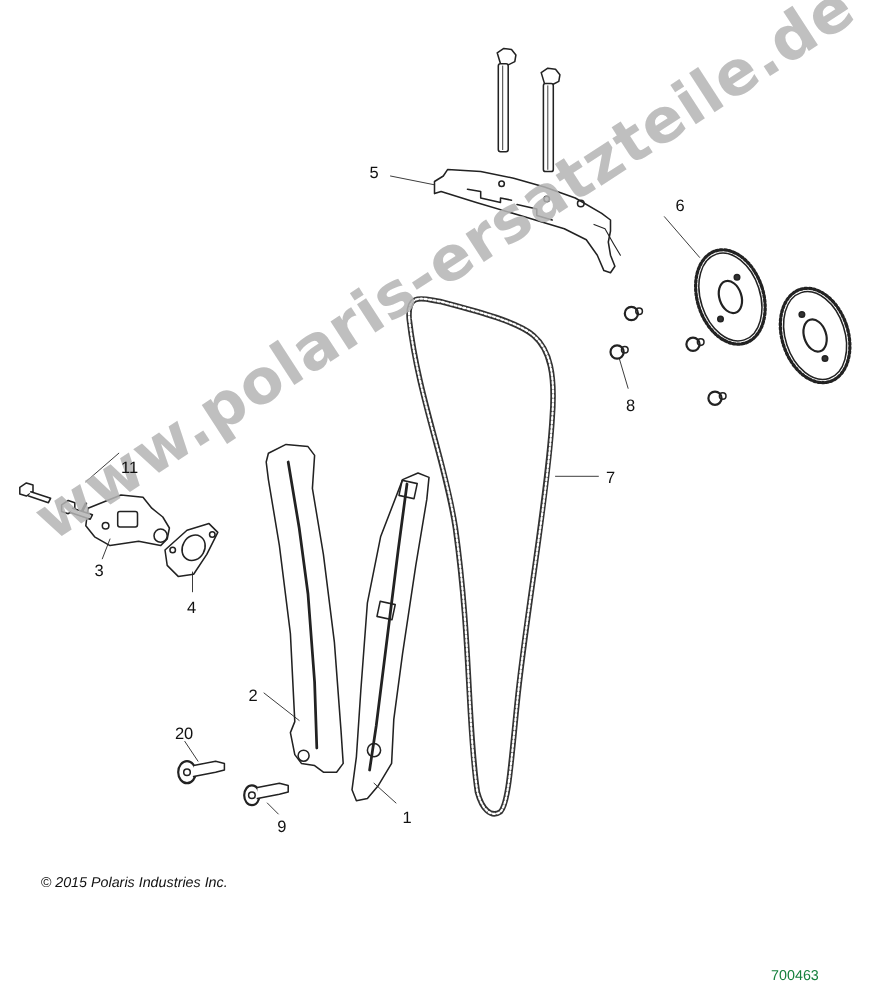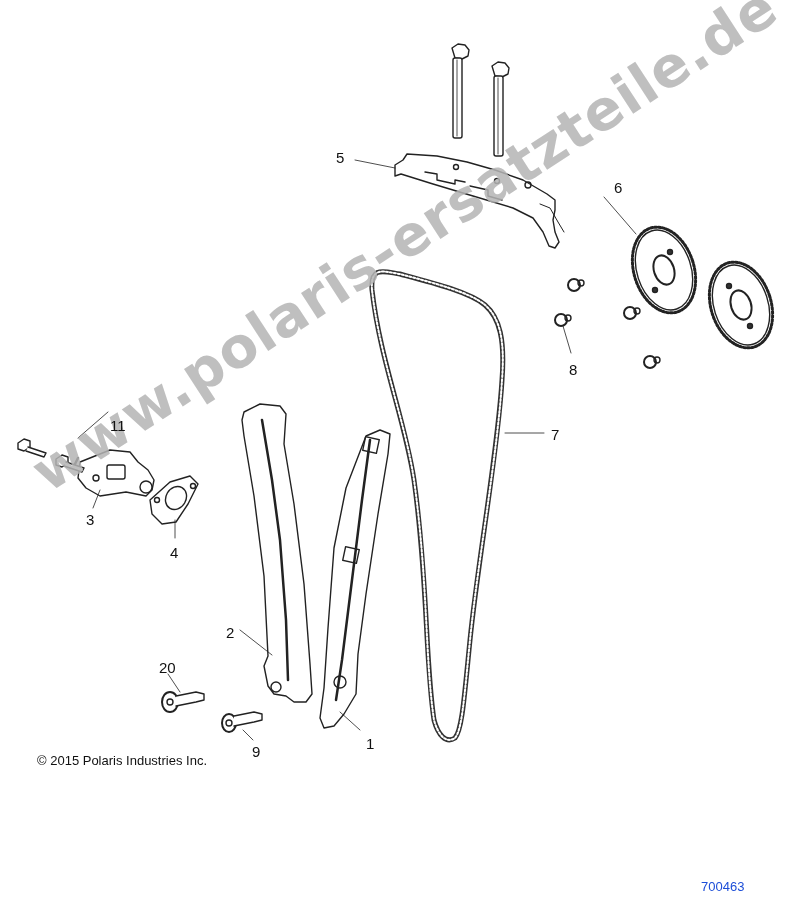--- a/index.html
+++ b/index.html
@@ -1,21 +1,21 @@
 <!DOCTYPE html>
 <html><head>
 <meta charset="utf-8">
 <style>
   html, body { margin:0; padding:0; background:#ffffff; }
   body { width:797px; height:904px; position:relative; overflow:hidden;
          font-family:"Liberation Sans", sans-serif; color:#111; }
   #canvas { position:absolute; left:0; top:0; width:797px; height:904px; }
   .callout { position:absolute; font-size:15px; color:#111; line-height:1; }
-  .copyright { position:absolute; left:37px; top:753px; font-size:13px; color:#111; }
-  .figno { position:absolute; left:701px; top:879px; font-size:13px; color:#1d4ed8; }
+  .copyright { position:absolute; left:37px; top:794px; font-size:13px; color:#111;font-style:italic; }
+  .figno { position:absolute; left:701px; top:879px; font-size:13px; color:#15803d; }
   .watermark { position:absolute; left:20px; top:450px; font-size:56px; font-weight:bold;
                color:#b5b5b5; opacity:0.85; transform:rotate(-33deg); transform-origin:left top;
                white-space:nowrap; letter-spacing:1px; pointer-events:none;
                font-family:"DejaVu Sans", sans-serif; }
 </style>
 </head>
 <body>
 
 <div id="canvas">
   <svg width="797" height="904" viewBox="0 0 797 904" xmlns="http://www.w3.org/2000/svg" fill="none" stroke="#222" stroke-width="1.4" stroke-linejoin="round" stroke-linecap="round">

